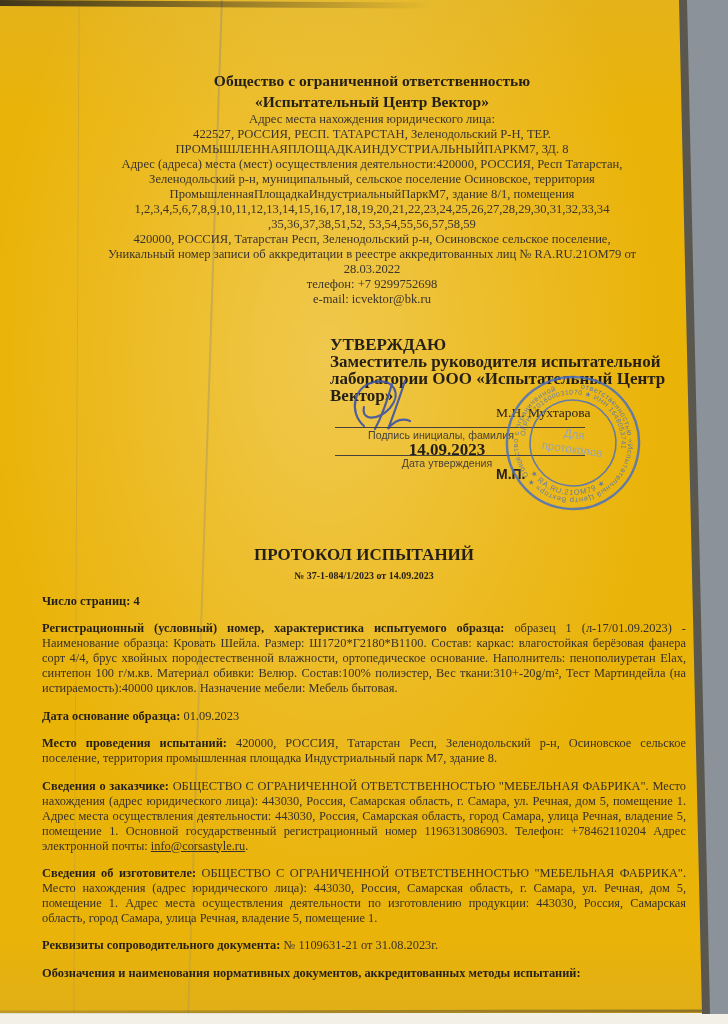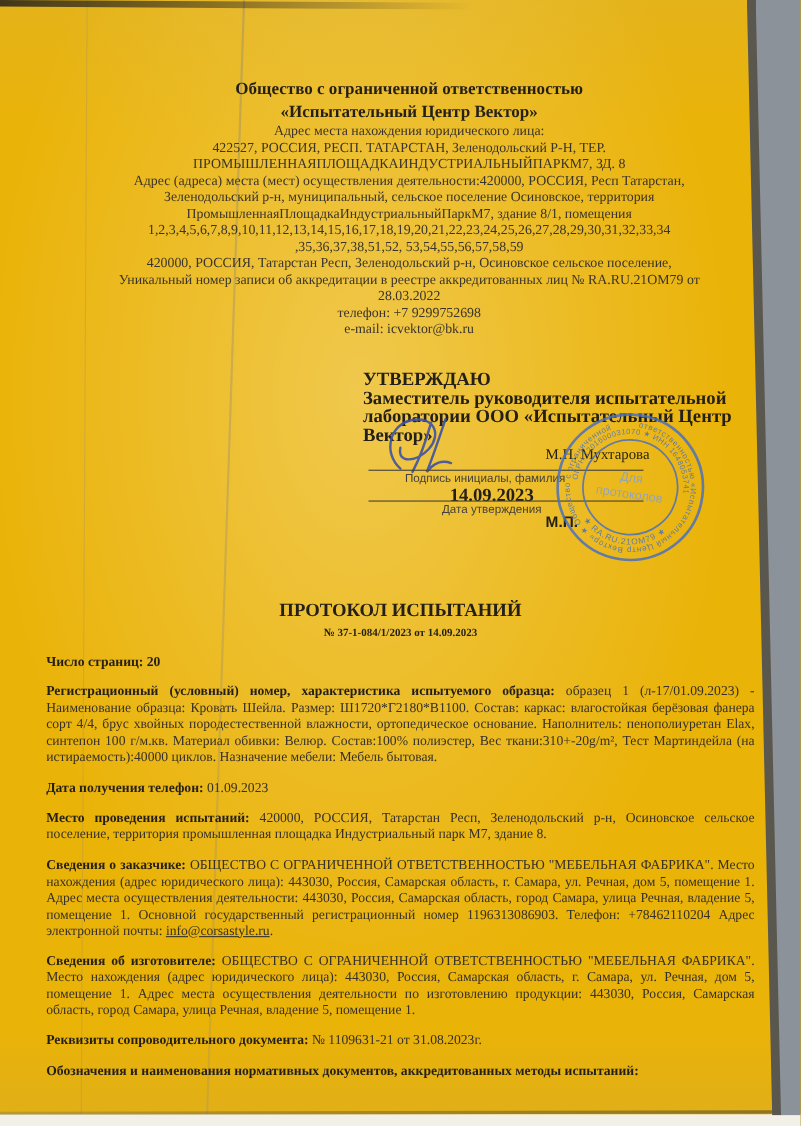--- a/index.html
+++ b/index.html
@@ -145,26 +145,26 @@
           <textPath href="#arcInnerBottom" startOffset="50%">★ RA.RU.21ОМ79 ★</textPath>
         </text>
         <text x="85" y="80" text-anchor="middle" font-family="Liberation Sans, sans-serif" font-size="11.5" fill="#84a0d6">Для</text>
         <text x="85" y="95" text-anchor="middle" font-family="Liberation Sans, sans-serif" font-size="11.5" fill="#84a0d6">протоколов</text>
       </g>
     </svg>
 
     <div class="doc-body">
       <h1 class="proto-title">ПРОТОКОЛ ИСПЫТАНИЙ</h1>
       <div class="proto-number">№ 37-1-084/1/2023 от 14.09.2023</div>
-      <p class="pages-line">Число страниц: 20</p>
+      <p class="pages-line">Число страниц: 4</p>
 
       <p class="para"><b>Регистрационный (условный) номер, характеристика испытуемого образца:</b><span> образец 1 (л-17/01.09.2023) - Наименование образца: Кровать Шейла. Размер: Ш1720*Г2180*В1100. Состав: каркас: влагостойкая берёзовая фанера сорт 4/4, брус хвойных породестественной влажности, ортопедическое основание. Наполнитель: пенополиуретан Elax, синтепон 100 г/м.кв. Материал обивки: Велюр. Состав:100% полиэстер, Вес ткани:310+-20g/m², Тест Мартиндейла (на истираемость):40000 циклов. Назначение мебели: Мебель бытовая.</span></p>
 
 
-      <p class="para no-just"><b>Дата получения телефон:</b><span> 01.09.2023</span></p>
+      <p class="para no-just"><b>Дата основание образца:</b><span> 01.09.2023</span></p>
 
       <p class="para"><b>Место проведения испытаний:</b><span> 420000, РОССИЯ, Татарстан Респ, Зеленодольский р-н, Осиновское сельское поселение, территория промышленная площадка Индустриальный парк М7, здание 8.</span></p>
 
       <p class="para"><b>Сведения о заказчике:</b><span> ОБЩЕСТВО С ОГРАНИЧЕННОЙ ОТВЕТСТВЕННОСТЬЮ "МЕБЕЛЬНАЯ ФАБРИКА". Место нахождения (адрес юридического лица): 443030, Россия, Самарская область, г. Самара, ул. Речная, дом 5, помещение 1. Адрес места осуществления деятельности: 443030, Россия, Самарская область, город Самара, улица Речная, владение 5, помещение 1. Основной государственный регистрационный номер 1196313086903. Телефон: +78462110204 Адрес электронной почты: </span><span class="email-link">info@corsastyle.ru</span><span>.</span></p>
 
       <p class="para"><b>Сведения об изготовителе:</b><span> ОБЩЕСТВО С ОГРАНИЧЕННОЙ ОТВЕТСТВЕННОСТЬЮ "МЕБЕЛЬНАЯ ФАБРИКА". Место нахождения (адрес юридического лица): 443030, Россия, Самарская область, г. Самара, ул. Речная, дом 5, помещение 1. Адрес места осуществления деятельности по изготовлению продукции: 443030, Россия, Самарская область, город Самара, улица Речная, владение 5, помещение 1.</span></p>
 
       <p class="para no-just"><b>Реквизиты сопроводительного документа:</b><span> № 1109631-21 от 31.08.2023г.</span></p>
 
       <p class="para no-just"><b>Обозначения и наименования нормативных документов, аккредитованных методы испытаний:</b></p>

